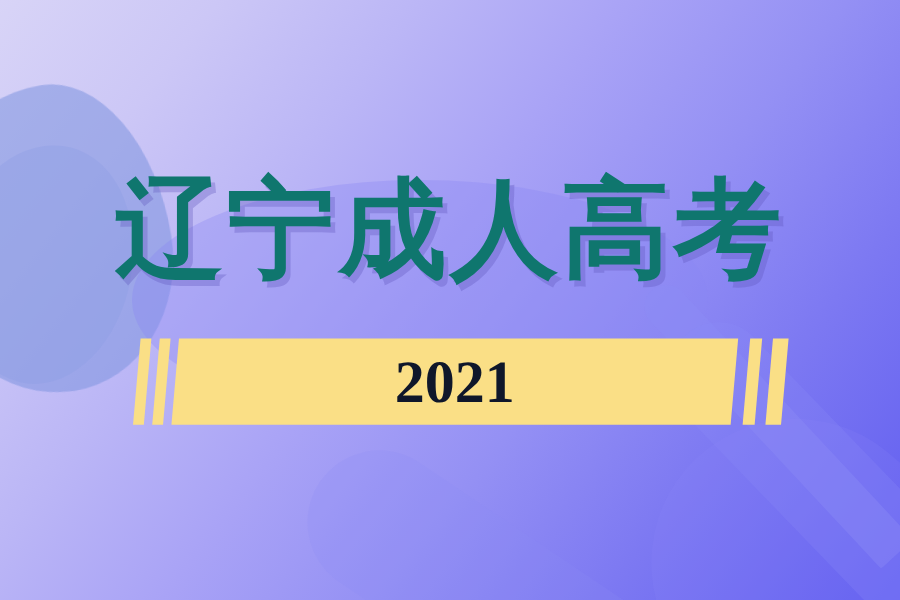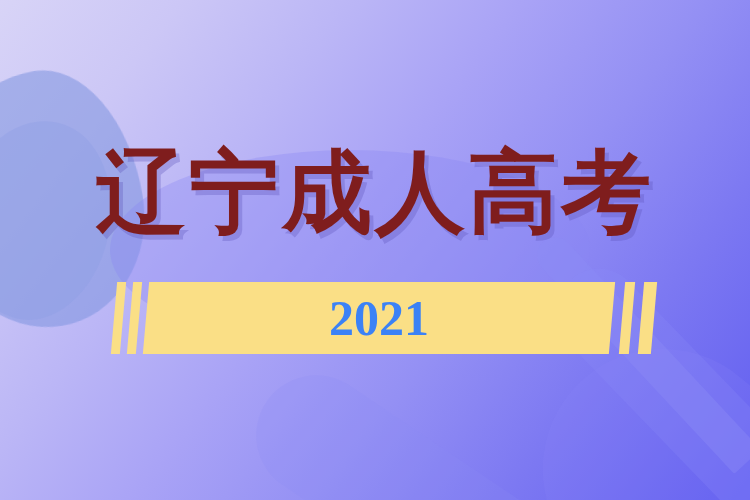--- a/index.html
+++ b/index.html
@@ -108,21 +108,21 @@
   
   .headline {
     position: absolute;
     left: 0;
     top: 138px;
     width: 750px;
     text-align: center;
     font-size: 90px;
     line-height: 108px;
     font-weight: 700;
-    color: #7f1d1d;
+    color: #0f766e;
     letter-spacing: 3px;
     text-shadow: 4px 5px 0 rgba(92, 84, 186, .32);
     white-space: nowrap;
   }
 
   
   .ribbon {
     position: absolute;
     left: 0;
     top: 282px;
@@ -147,21 +147,21 @@
     left: 146px;
     top: 0;
     width: 466px;
     height: 72px;
     display: flex;
     align-items: center;
     justify-content: center;
     font-family: "Liberation Serif", "DejaVu Serif", serif;
     font-size: 50px;
     font-weight: 700;
-    color: #3b82f6;
+    color: #0f172a;
     letter-spacing: 1px;
     white-space: nowrap;
   }
   .ribbon-text .num {
     font-family: "Liberation Serif", "DejaVu Serif", serif;
     letter-spacing: 0px;
   }
 </style>
 </head>
 <body>

